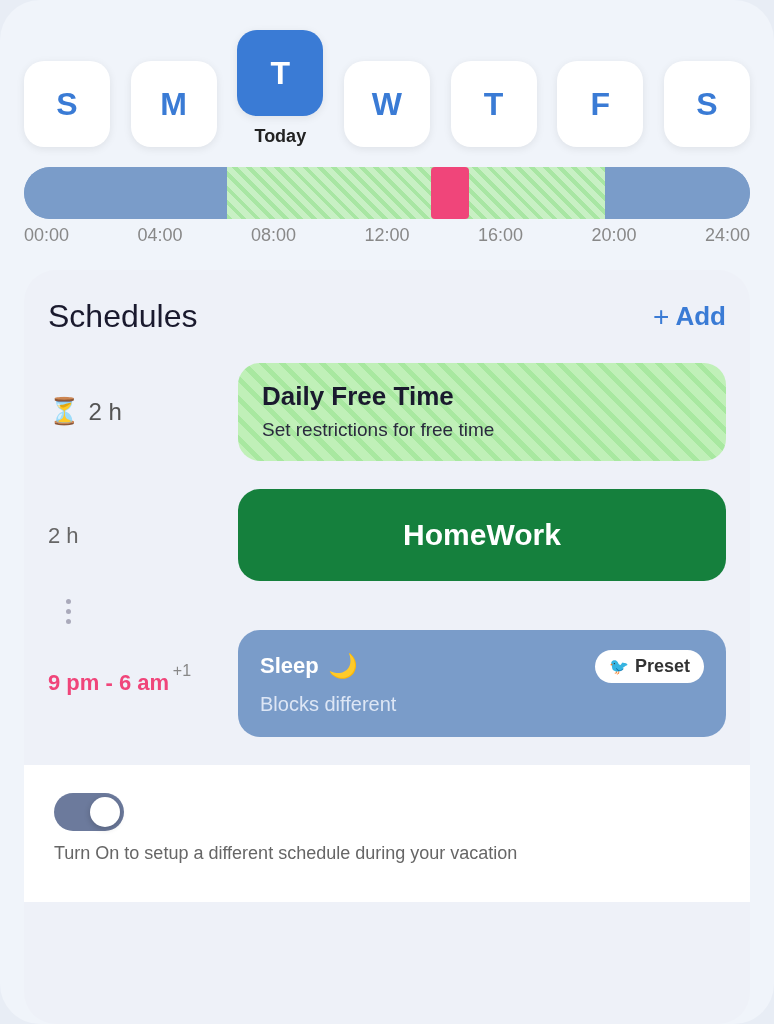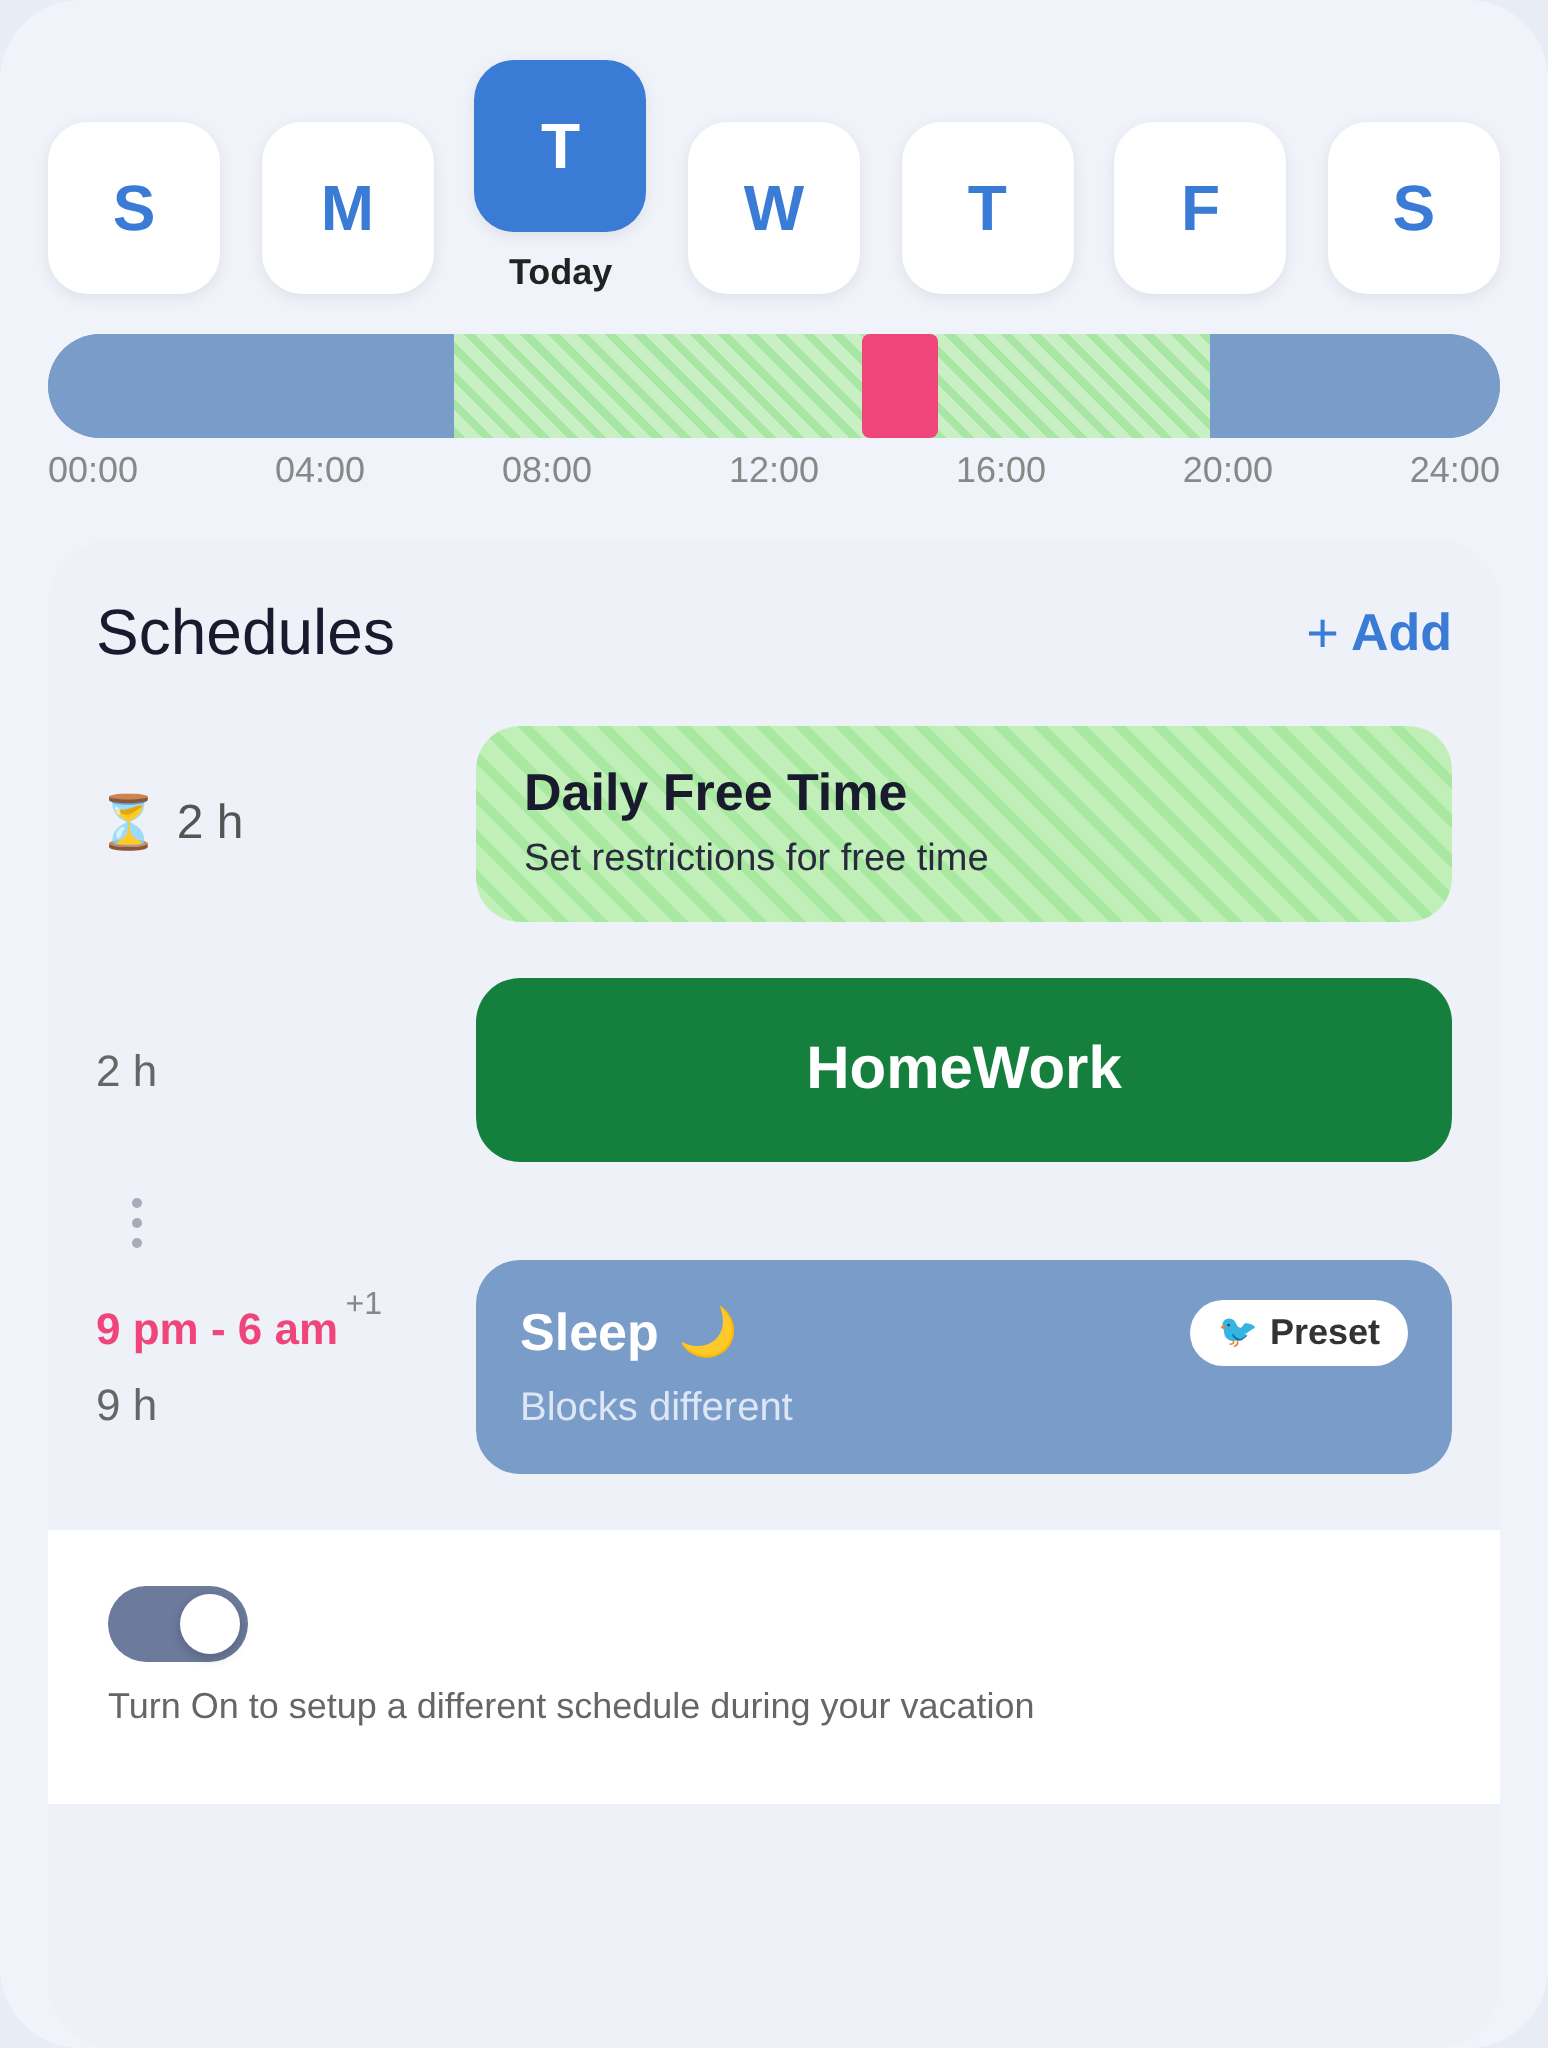--- a/index.html
+++ b/index.html
@@ -224,21 +224,21 @@
     .card-pink .card-title {
       color: #ffffff;
       font-size: 30px;
     }
     .card-blue {
       background: #7a9cc9;
       padding: 20px 22px 20px 22px;
     }
     .card-blue .card-title {
       color: #ffffff;
-      font-size: 26px;
+      font-size: 22px;
     }
     .card-blue .card-subtitle {
       color: #dde6f5;
       font-size: 20px;
     }
 
     .card-blue-header {
       display: flex;
       align-items: center;
       justify-content: space-between;
@@ -434,21 +434,20 @@
       </div>
     </div>
 
     <div class="schedule-row">
       <div class="schedule-time-info">
         <div class="schedule-time">
           <span class="time-with-badge">
             9 pm - 6 am<span class="plus-one">+1</span>
           </span>
         </div>
-        <div class="schedule-duration" style="margin-top: 10px;">9 h</div>
       </div>
       <div class="schedule-card card-blue">
         <div class="card-blue-header">
           <div class="card-blue-title-group">
             <span class="card-title">Sleep</span>
             <span class="moon-icon">🌙</span>
           </div>
           <div class="preset-badge">
             <span class="preset-bird-icon">🐦</span>
             <span>Preset</span>

